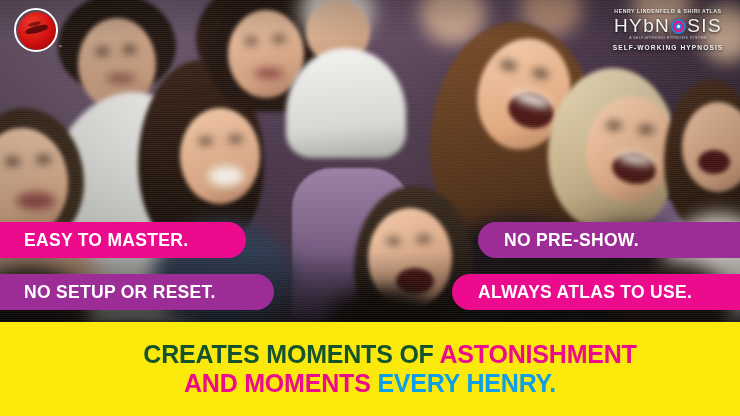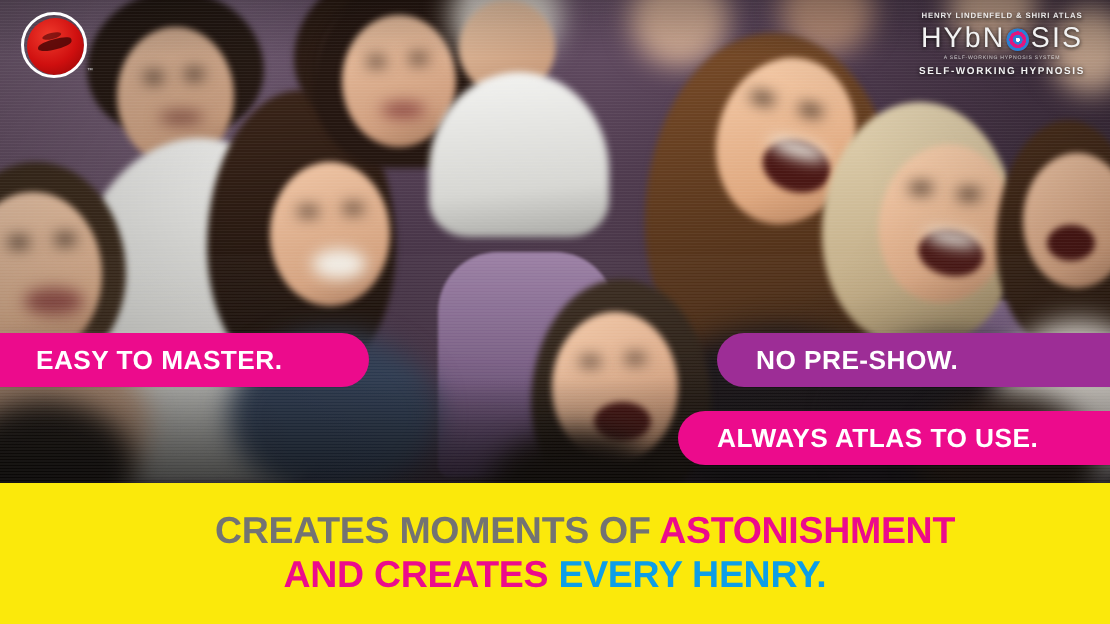--- a/index.html
+++ b/index.html
@@ -204,21 +204,21 @@
     justify-content: center;
     text-align: center;
   }
   #yellow-bar .line {
     font-weight: bold;
     font-size: 25px;
     letter-spacing: -.2px;
     line-height: 1.18;
     white-space: nowrap;
   }
-  .ink-black   { color: #737373; margin-left: 40px; }
+  .ink-black   { color: #14532d; margin-left: 40px; }
   .ink-magenta { color: #ec0b8c; }
   .ink-cyan    { color: #0c9ee8; }
 </style>
 </head>
 <body>
 
 <div id="stage">
 
   <div id="photo">
     <div class="seat-wall"></div>
@@ -328,26 +328,29 @@
       <div class="tagline">SELF-WORKING HYPNOSIS</div>
     </div>
   </div>
 
   <div class="banner right" id="banner-preshow">
     <span>NO PRE-SHOW.</span>
   </div>
   <div class="banner left" id="banner-easy">
     <span>EASY TO MASTER.</span>
   </div>
+  <div class="banner left" id="banner-nosetup">
+    <span>NO SETUP OR RESET.</span>
+  </div>
   <div class="banner right" id="banner-alwaysready">
     <span>ALWAYS ATLAS TO USE.</span>
   </div>
 
   <div id="yellow-bar">
     <div class="line">
       <span class="ink-black">CREATES MOMENTS OF </span><span class="ink-magenta">ASTONISHMENT</span>
     </div>
     <div class="line">
-      <span class="ink-magenta">AND CREATES </span><span class="ink-cyan">EVERY HENRY.</span>
+      <span class="ink-magenta">AND MOMENTS </span><span class="ink-cyan">EVERY HENRY.</span>
     </div>
   </div>
 
 </div>
 
 </body></html>

